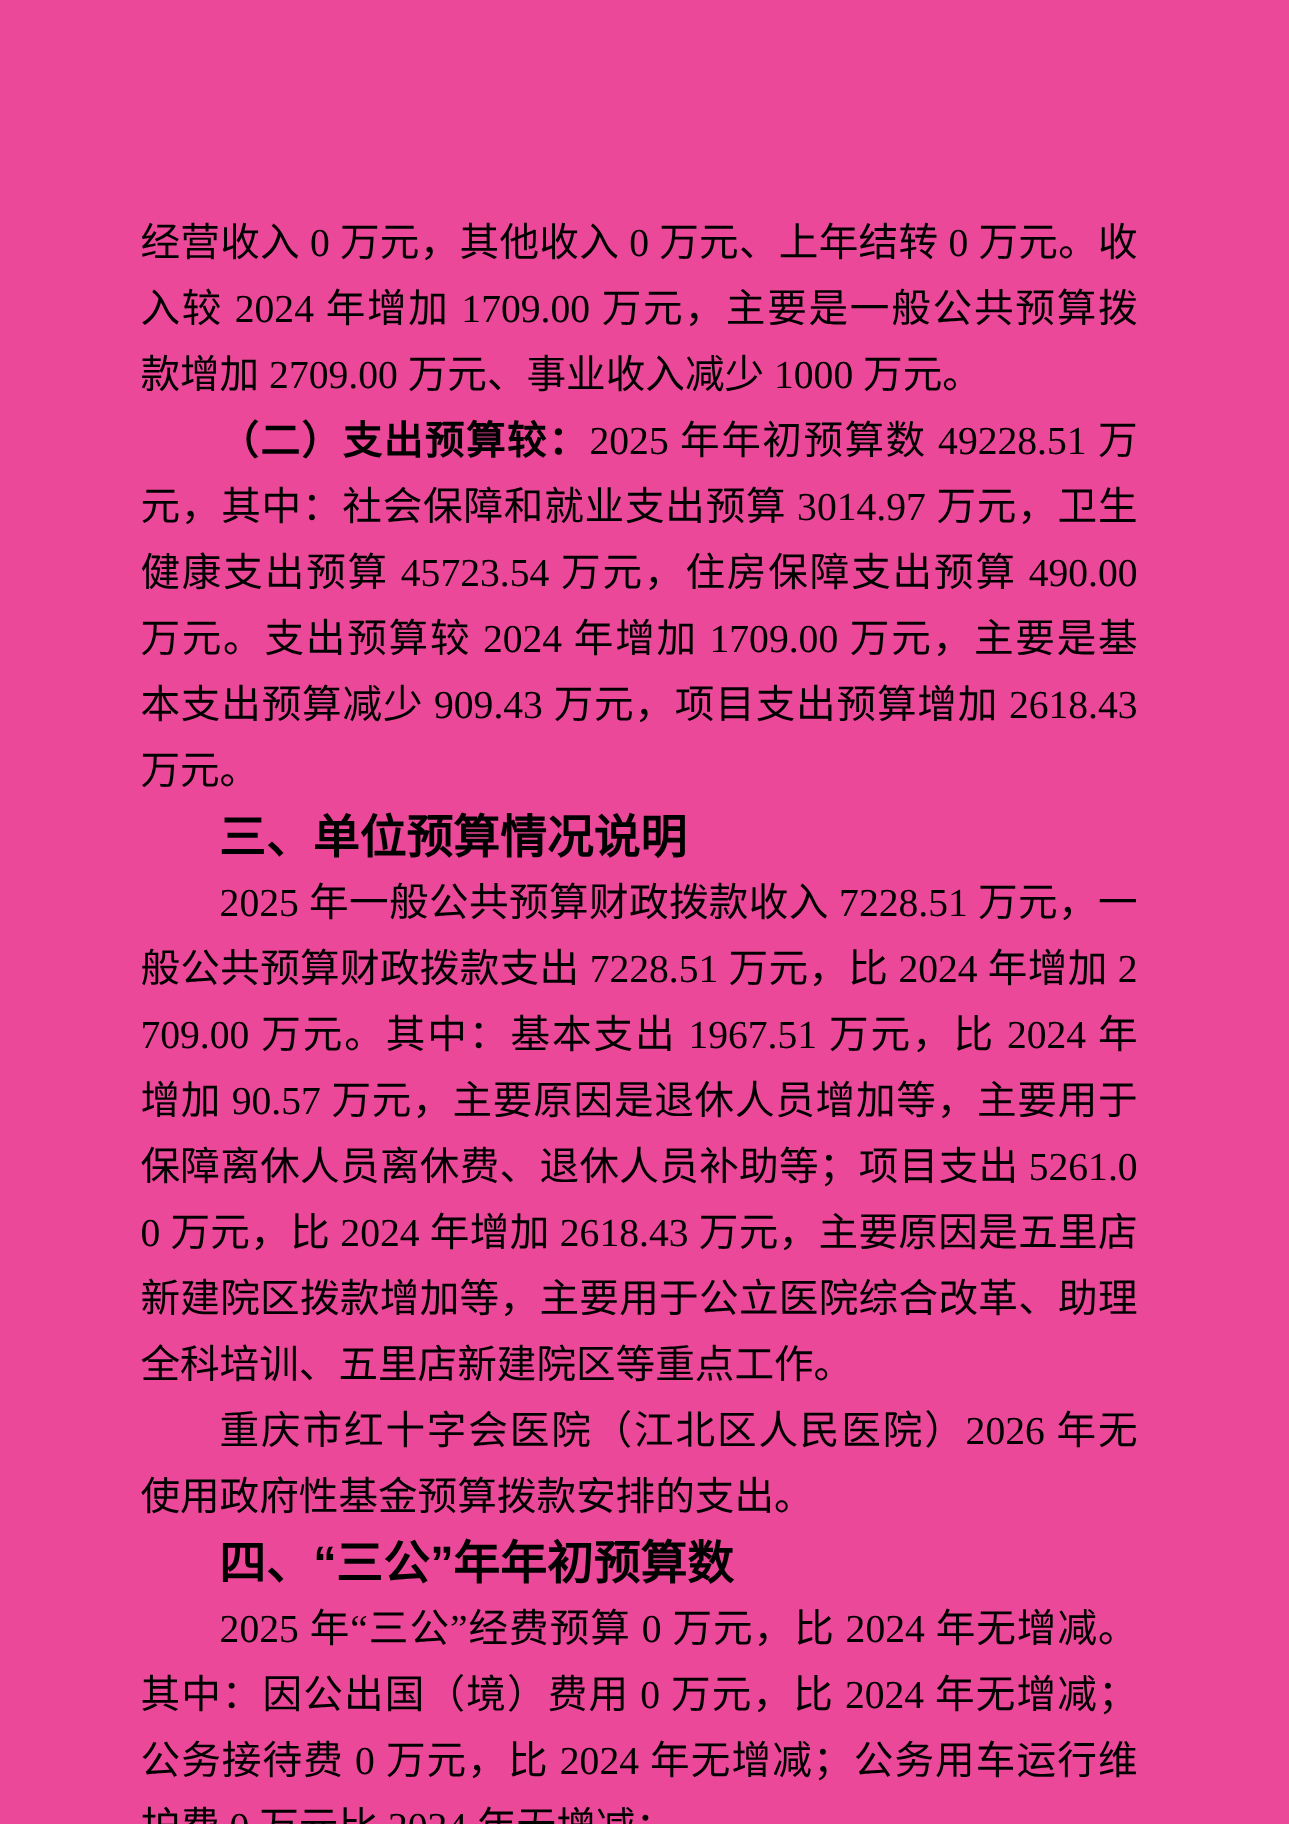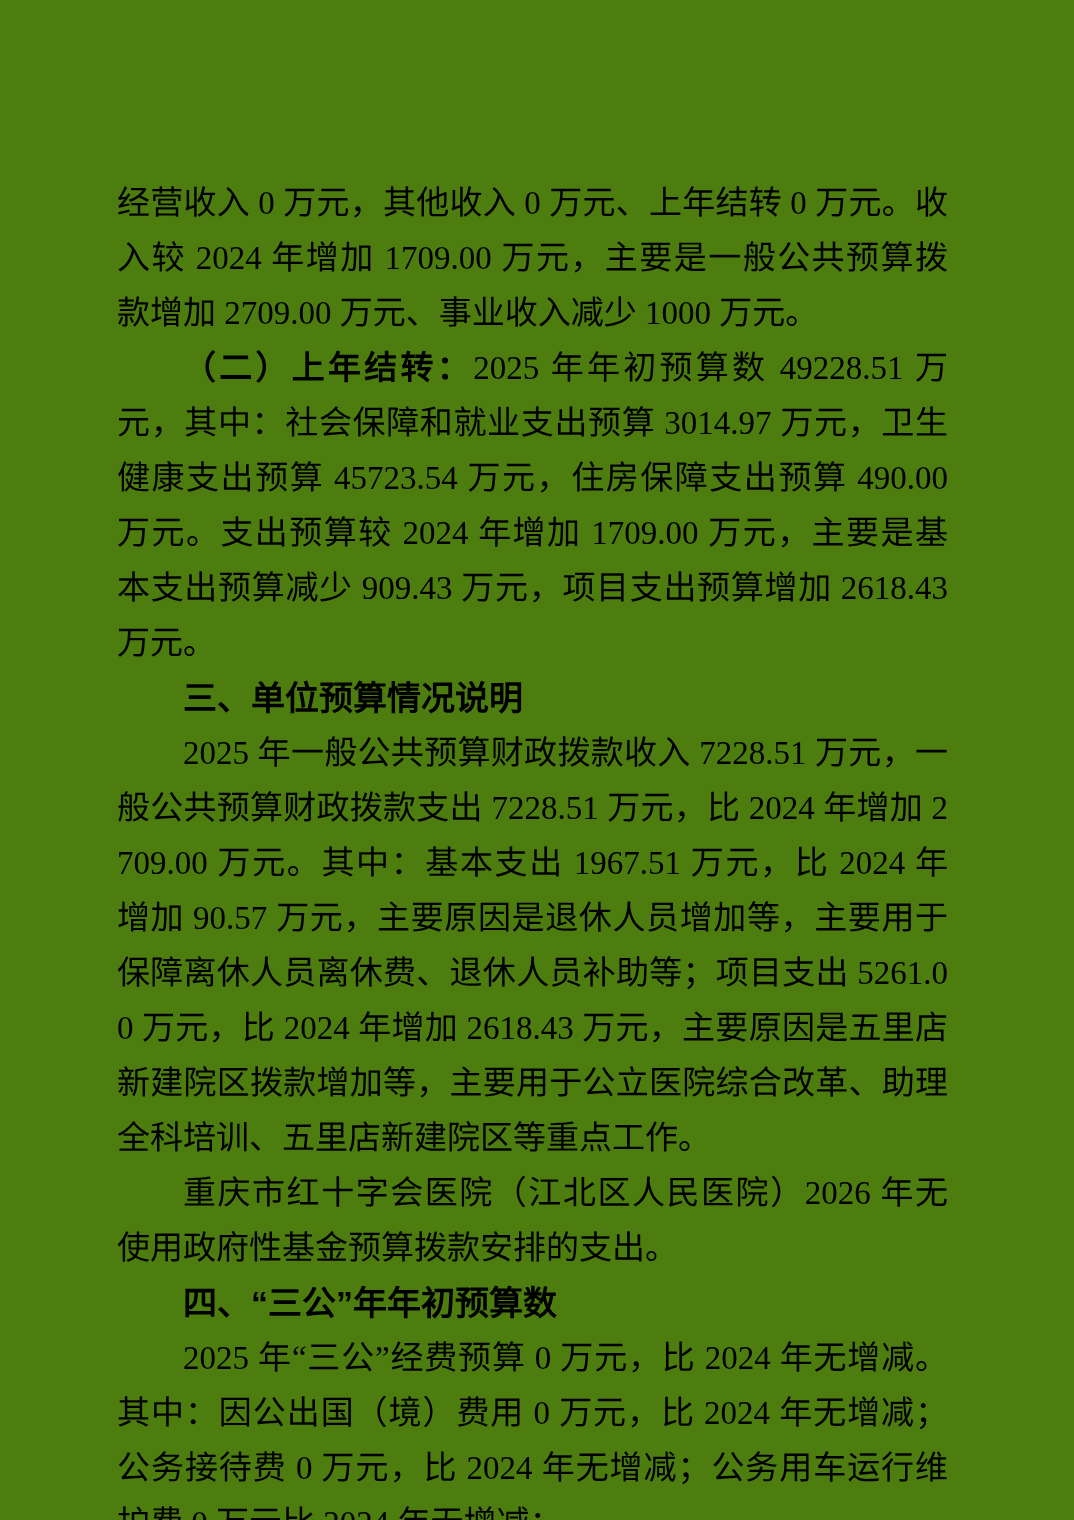--- a/index.html
+++ b/index.html
@@ -4,21 +4,21 @@
 <style>
   html, body {
     margin: 0;
     padding: 0;
     background: #ffffff;
   }
   .page {
     position: relative;
     width: 1074px;
     height: 1520px;
-    background: #4d7c0f;
+    background: #ec4899;
     overflow: hidden;
   }
   .doc-body {
     position: absolute;
     left: 117px;
     top: 176px;
     width: 831px;
     color: #000000;
     font-family: "Liberation Serif", "DejaVu Serif", serif;
     font-size: 33px;
@@ -33,33 +33,33 @@
   }
   .para.indent {
     text-indent: 66px;
   }
   .heading {
     margin: 0;
     padding: 0;
     text-indent: 66px;
     font-family: "Liberation Sans", "DejaVu Sans", sans-serif;
     font-weight: bold;
-    font-size: 34px;
+    font-size: 39px;
     line-height: 55px;
     text-align: left;
   }
   .run { font-weight: inherit; }
   .run.bold { font-weight: bold; }
 </style>
 </head>
 <body>
 
 <div class="page">
   <div class="doc-body">
       <p class="para"><span class="run">经营收入 0 万元，其他收入 0 万元、上年结转 0 万元。收入较 2024 年增加 1709.00 万元，主要是一般公共预算拨款增加 2709.00 万元、事业收入减少 1000 万元。</span></p>
-      <p class="para indent"><span class="run bold">（二）上年结转：</span><span class="run">2025 年年初预算数 49228.51 万元，其中：社会保障和就业支出预算 3014.97 万元，卫生健康支出预算 45723.54 万元，住房保障支出预算 490.00 万元。支出预算较 2024 年增加 1709.00 万元，主要是基本支出预算减少 909.43 万元，项目支出预算增加 2618.43 万元。</span></p>
+      <p class="para indent"><span class="run bold">（二）支出预算较：</span><span class="run">2025 年年初预算数 49228.51 万元，其中：社会保障和就业支出预算 3014.97 万元，卫生健康支出预算 45723.54 万元，住房保障支出预算 490.00 万元。支出预算较 2024 年增加 1709.00 万元，主要是基本支出预算减少 909.43 万元，项目支出预算增加 2618.43 万元。</span></p>
       <h2 class="heading"><span class="run bold">三、单位预算情况说明</span></h2>
       <p class="para indent"><span class="run">2025 年一般公共预算财政拨款收入 7228.51 万元，一般公共预算财政拨款支出 7228.51 万元，比 2024 年增加 2709.00 万元。其中：基本支出 1967.51 万元，比 2024 年增加 90.57 万元，主要原因是退休人员增加等，主要用于保障离休人员离休费、退休人员补助等；项目支出 5261.00 万元，比 2024 年增加 2618.43 万元，主要原因是五里店新建院区拨款增加等，主要用于公立医院综合改革、助理全科培训、五里店新建院区等重点工作。</span></p>
       <p class="para indent"><span class="run">重庆市红十字会医院（江北区人民医院）2026 年无使用政府性基金预算拨款安排的支出。</span></p>
       <h2 class="heading"><span class="run bold">四、“三公”年年初预算数</span></h2>
       <p class="para indent"><span class="run">2025 年“三公”经费预算 0 万元，比 2024 年无增减。其中：因公出国（境）费用 0 万元，比 2024 年无增减；公务接待费 0 万元，比 2024 年无增减；公务用车运行维护费 0 万元比 2024 年无增减；</span></p>
     </div>
 </div>
 
 </body></html>

